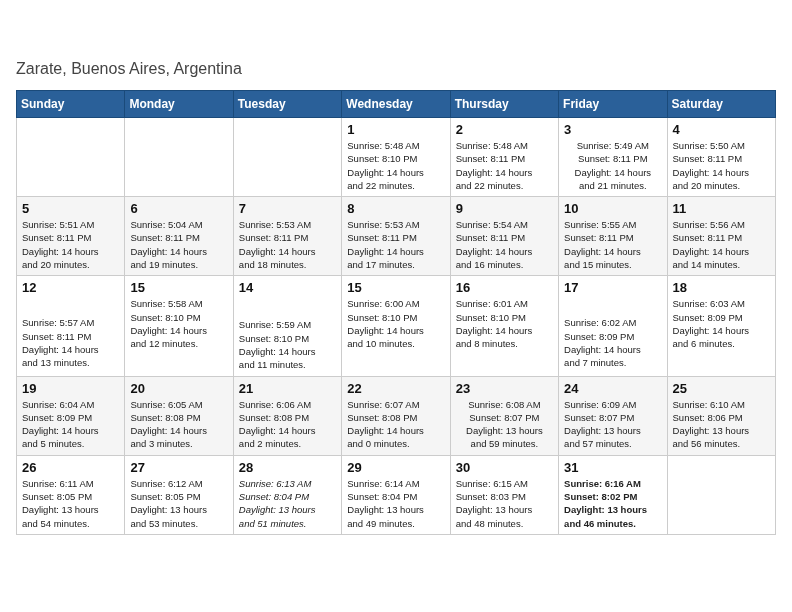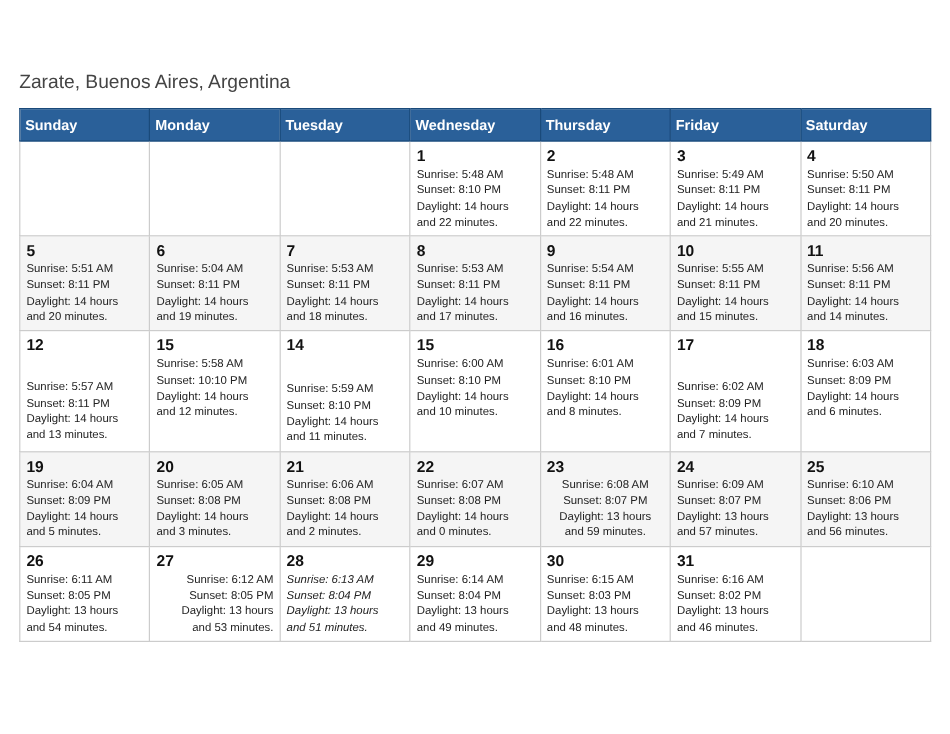--- a/index.html
+++ b/index.html
@@ -121,21 +121,21 @@
         </td>
         <td>
           <span class="day-num">2</span>
           <div class="day-info" style="white-space: pre-line;">Sunrise: 5:48 AM
 Sunset: 8:11 PM
 Daylight: 14 hours
 and 22 minutes.</div>
         </td>
         <td>
           <span class="day-num">3</span>
-          <div class="day-info" style="white-space: pre-line;">Sunrise: 5:49 AM
+          <div class="day-info" style="white-space: pre-line; text-align: center;">Sunrise: 5:49 AM
 Sunset: 8:11 PM
 Daylight: 14 hours
 and 21 minutes.</div>
         </td>
         <td>
           <span class="day-num">4</span>
           <div class="day-info" style="white-space: pre-line;">Sunrise: 5:50 AM
 Sunset: 8:11 PM
 Daylight: 14 hours
 and 20 minutes.</div>
@@ -196,21 +196,21 @@
         <td>
           <span class="day-num">12</span>
           <div class="day-info" style="white-space: pre-line; margin-top: 21px;">Sunrise: 5:57 AM
 Sunset: 8:11 PM
 Daylight: 14 hours
 and 13 minutes.</div>
         </td>
         <td>
           <span class="day-num">15</span>
           <div class="day-info" style="white-space: pre-line;">Sunrise: 5:58 AM
-Sunset: 10:10 PM
+Sunset: 8:10 PM
 Daylight: 14 hours
 and 12 minutes.</div>
         </td>
         <td>
           <span class="day-num">14</span>
           <div class="day-info" style="white-space: pre-line; margin-top: 23px;">Sunrise: 5:59 AM
 Sunset: 8:10 PM
 Daylight: 14 hours
 and 11 minutes.</div>
         </td>
@@ -297,21 +297,21 @@
       <tr>
         <td>
           <span class="day-num">26</span>
           <div class="day-info" style="white-space: pre-line;">Sunrise: 6:11 AM
 Sunset: 8:05 PM
 Daylight: 13 hours
 and 54 minutes.</div>
         </td>
         <td>
           <span class="day-num">27</span>
-          <div class="day-info" style="white-space: pre-line; text-align: right;">Sunrise: 6:12 AM
+          <div class="day-info" style="white-space: pre-line;">Sunrise: 6:12 AM
 Sunset: 8:05 PM
 Daylight: 13 hours
 and 53 minutes.</div>
         </td>
         <td>
           <span class="day-num">28</span>
           <div class="day-info" style="white-space: pre-line; font-style: italic;">Sunrise: 6:13 AM
 Sunset: 8:04 PM
 Daylight: 13 hours
 and 51 minutes.</div>
@@ -325,21 +325,21 @@
         </td>
         <td>
           <span class="day-num">30</span>
           <div class="day-info" style="white-space: pre-line;">Sunrise: 6:15 AM
 Sunset: 8:03 PM
 Daylight: 13 hours
 and 48 minutes.</div>
         </td>
         <td>
           <span class="day-num">31</span>
-          <div class="day-info" style="white-space: pre-line;">Sunrise: 6:16 AM
+          <div class="day-info" style="white-space: pre-line; font-weight: bold;">Sunrise: 6:16 AM
 Sunset: 8:02 PM
 Daylight: 13 hours
 and 46 minutes.</div>
         </td>
         <td class="empty-cell"></td>
       </tr>
     </tbody>
 </table>
 
 </body></html>

